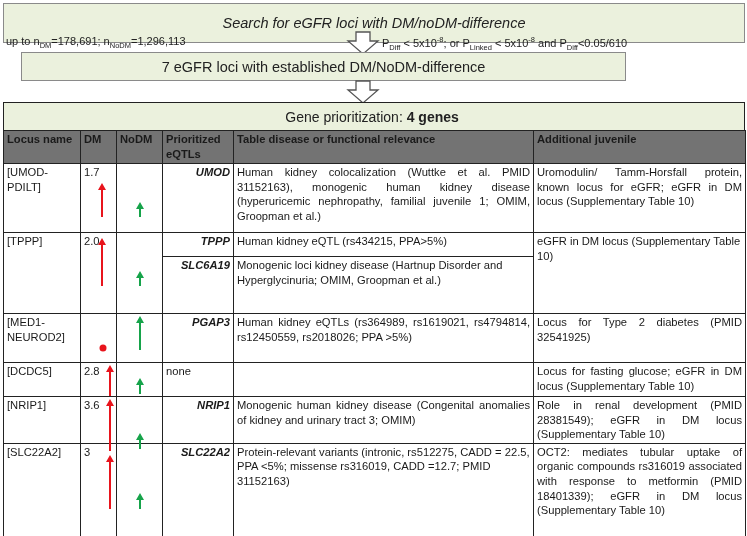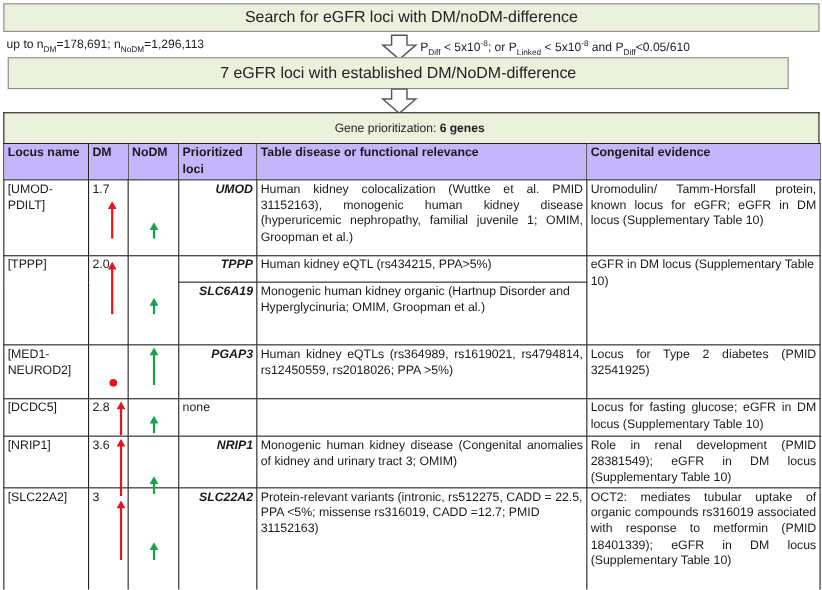--- a/index.html
+++ b/index.html
@@ -11,84 +11,84 @@
       position: absolute; background: #ebf1dd; border: 1.5px solid #8a8a8a;
       display: flex; align-items: center; justify-content: center;
       font-size: 14.5px; color: #222;
     }
     .note { position: absolute; font-size: 11px; color: #222; white-space: nowrap; }
     .note sub, .note sup { font-size: 7.5px; }
     .down-arrow { position: absolute; }
     .gp-title {
       position: absolute; left: 3px; top: 102px; width: 742px; height: 28px;
       background: #ebf1dd; border: 1.5px solid #222; border-bottom: none;
-      display: flex; align-items: center; justify-content: center; font-size: 11px; color: #222;
+      display: flex; align-items: center; justify-content: center; font-size: 14px; color: #222;
     }
     .gp-title b { font-weight: bold; }
     table.genes {
       position: absolute; left: 3px; top: 130px; width: 742px;
       border-collapse: collapse; font-size: 11.2px; line-height: 14.6px; color: #1a1a1a;
       table-layout: fixed;
     }
     table.genes td, table.genes th {
       border: 1.5px solid #222; vertical-align: top; padding: 1px 3px; position: relative;
     }
-    table.genes th { background: #c4b5fd; font-weight: bold; text-align: left; }
+    table.genes th { background: #737373; font-weight: bold; text-align: left; }
     .just { text-align: justify; }
     .gene { font-weight: bold; font-style: italic; text-align: right; }
     .arrow { position: absolute; }
   </style>
 </head>
 <body>
 
-<div class="box" style="left:3px; top:3px; width:742px; height:26px;">
+<div class="box" style="left:3px; top:3px; width:742px; height:40px;font-style:italic;">
   <span>Search for eGFR loci with DM/noDM-difference</span>
 </div>
 
 <div class="note" style="left:6px; top:35px;">
   <span>up to n</span><sub>DM</sub><span>=178,691; n</span><sub>NoDM</sub><span>=1,296,113</span>
 </div>
 
 <svg class="down-arrow" style="left:346px; top:31px;" width="34" height="24" viewBox="0 0 34 24">
   <polygon points="10,1 24,1 24,10 32,10 17,23 2,10 10,10" fill="#ffffff" stroke="#555" stroke-width="1.3"></polygon>
 </svg>
 
 <div class="note" style="left:382px; top:35px;">
   <span>P</span><sub>Diff</sub><span> &lt; 5x10</span><sup>-8</sup><span>; or P</span><sub>Linked</sub><span> &lt; 5x10</span><sup>-8</sup><span> and P</span><sub>Diff</sub><span>&lt;0.05/610</span>
 </div>
 
-<div class="box" style="left:7px; top:52px; width:710px; height:29px;">
+<div class="box" style="left:21px; top:52px; width:605px; height:29px;">
   <span>7 eGFR loci with established DM/NoDM-difference</span>
 </div>
 
 <svg class="down-arrow" style="left:346px; top:80px;" width="34" height="24" viewBox="0 0 34 24">
   <polygon points="10,1 24,1 24,10 32,10 17,23 2,10 10,10" fill="#ffffff" stroke="#555" stroke-width="1.3"></polygon>
 </svg>
 
 <div class="gp-title">
-  <span>Gene prioritization: </span>&nbsp;<b>6 genes</b>&nbsp;
+  <span>Gene prioritization: </span>&nbsp;<b>4 genes</b>&nbsp;
 </div>
 
 <table class="genes">
   <colgroup>
     <col style="width:77px">
       <col style="width:36px">
       <col style="width:46px">
       <col style="width:71px">
       <col style="width:300px">
       <col style="width:212px">
   </colgroup>
   <tbody>
       <tr style="height:33px;">
     <th>Locus name</th>
     <th>DM</th>
     <th>NoDM</th>
-    <th>Prioritized loci</th>
+    <th>Prioritized eQTLs</th>
     <th>Table disease or functional relevance</th>
-    <th>Congenital evidence</th>
+    <th>Additional juvenile</th>
   </tr>
 
   <tr style="height:69px;">
     <td>[UMOD-PDILT]</td>
     <td>
       <span>1.7</span>
       <svg class="arrow" style="left:17px; top:19px;" width="8" height="34" viewBox="0 0 8 34">
             <polygon points="4,0 8,7 5,7 5,34 3,34 3,7 0,7" fill="#e8141c"></polygon>
           </svg>
     </td>
@@ -114,21 +114,21 @@
       <svg class="arrow" style="left:19px; top:38px;" width="8" height="15" viewBox="0 0 8 15">
             <polygon points="4,0 8,7 5,7 5,15 3,15 3,7 0,7" fill="#16a34a"></polygon>
           </svg>
     </td>
     <td class="gene">TPPP</td>
     <td>Human kidney eQTL (rs434215, PPA&gt;5%)</td>
     <td rowspan="2">eGFR in DM locus (Supplementary Table 10)</td>
   </tr>
   <tr style="height:57px;">
     <td class="gene">SLC6A19</td>
-    <td>Monogenic human kidney organic (Hartnup Disorder and Hyperglycinuria; OMIM, Groopman et al.)</td>
+    <td>Monogenic loci kidney disease (Hartnup Disorder and Hyperglycinuria; OMIM, Groopman et al.)</td>
   </tr>
 
   <tr style="height:49px;">
     <td>[MED1-NEUROD2]</td>
     <td>
       <svg class="arrow" style="left:18px; top:30px;" width="8" height="8" viewBox="0 0 8 8">
             <circle cx="4" cy="4" r="3.5" fill="#e8141c"></circle>
           </svg>
     </td>
     <td>

